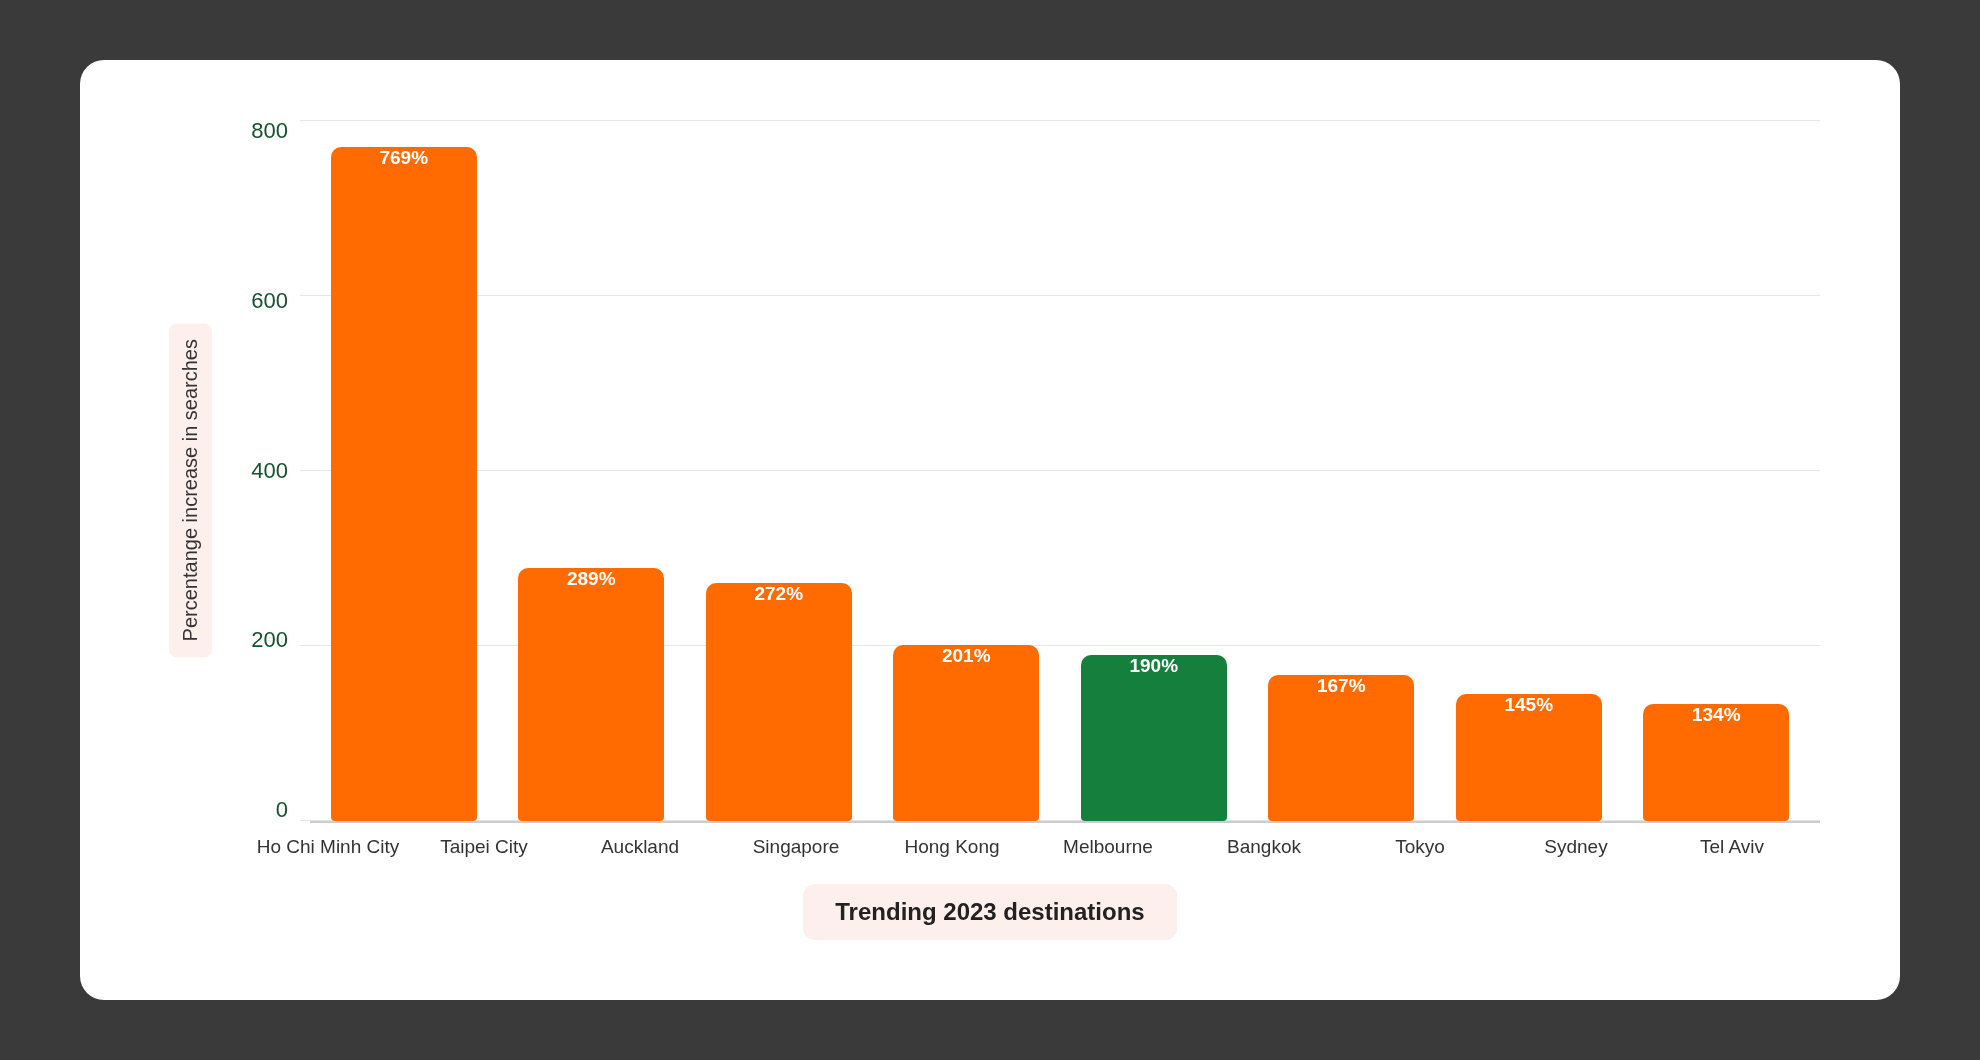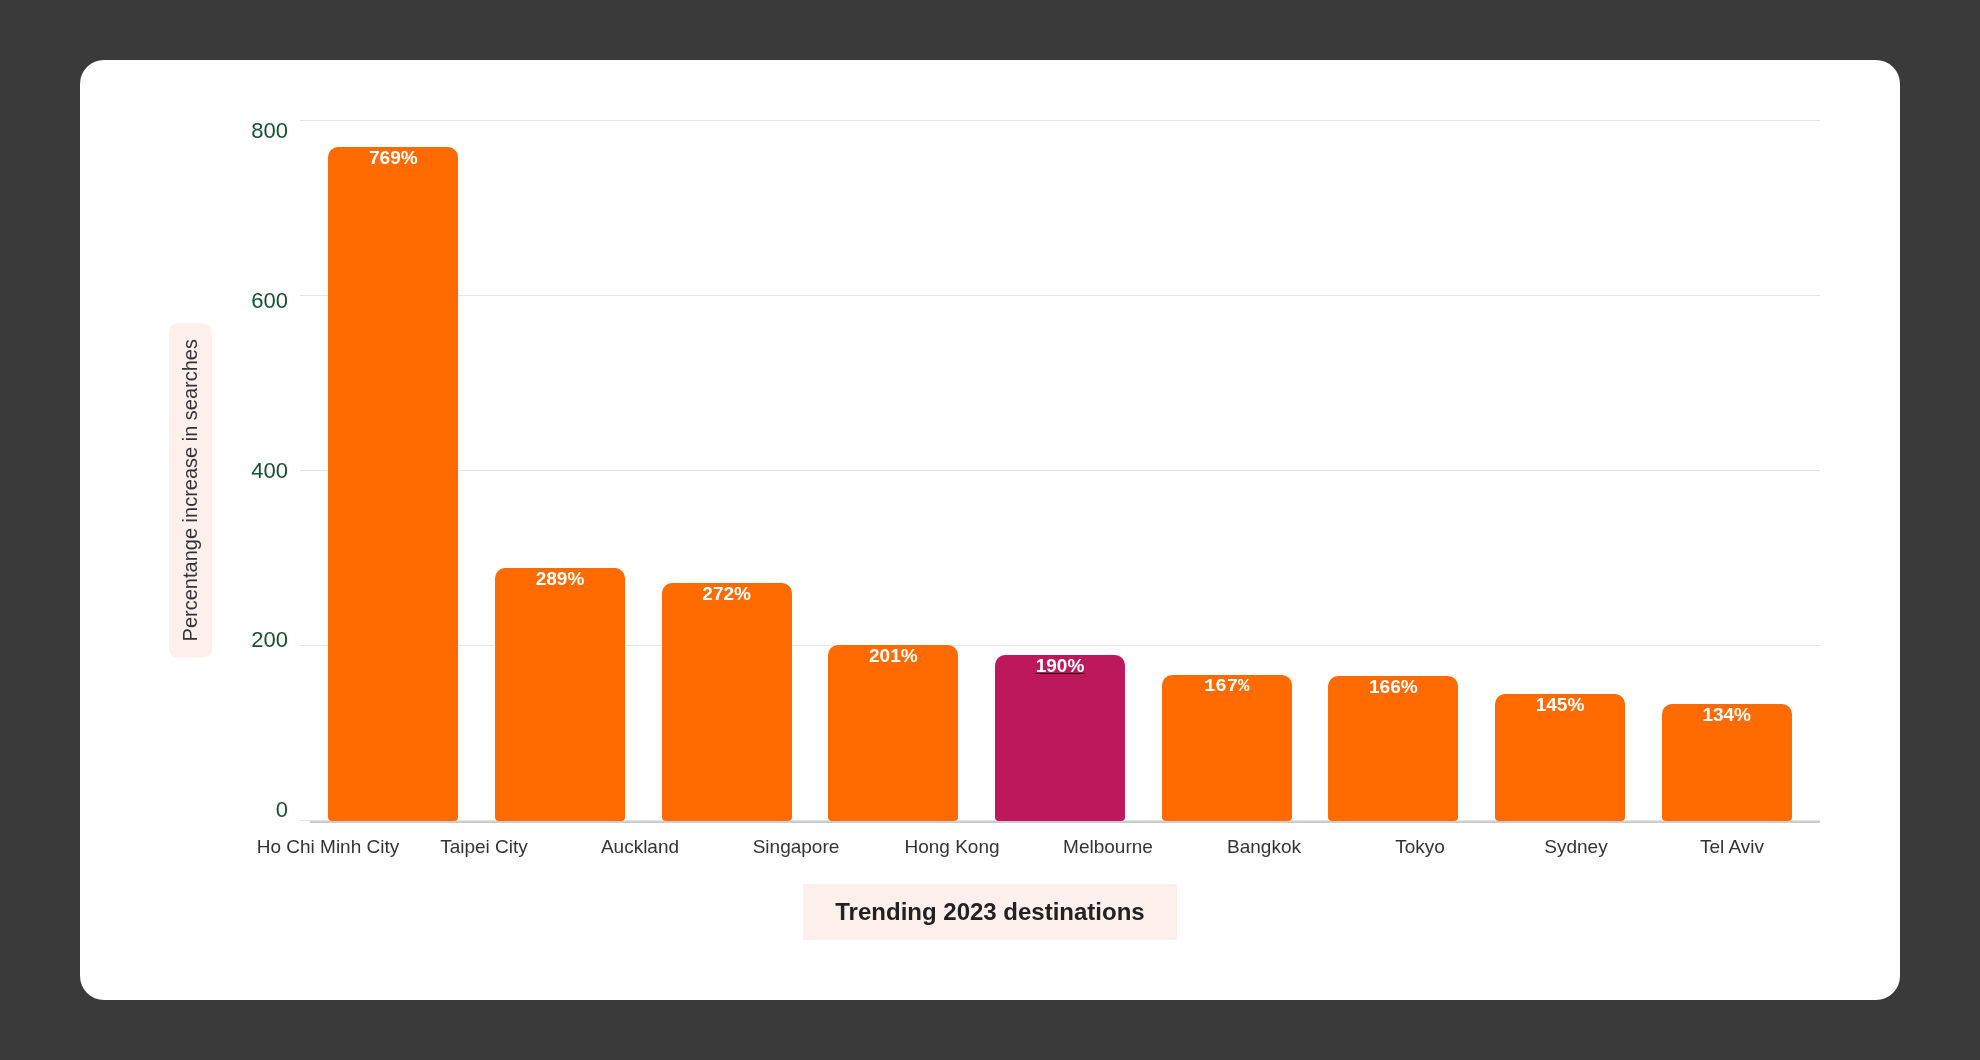--- a/index.html
+++ b/index.html
@@ -149,21 +149,21 @@
       background: #ccc;
       margin-left: 70px;
     }
     .chart-title-container {
       display: flex;
       justify-content: center;
       margin-top: 24px;
     }
     .chart-title {
       background: #fdf0ec;
-      border-radius: 0;
+      border-radius: 12px;
       padding: 14px 32px;
       font-size: 24px;
       font-weight: 700;
       color: #222;
     }
   </style>
 </head>
 <body>
 
 <div class="chart-container">
@@ -203,32 +203,27 @@
                 <div class="bar" style="height: 34%; background: rgb(255, 107, 0);">
                   <span class="bar-label">272%</span>
                 </div>
               </div>
               <div class="bar-group">
                 <div class="bar" style="height: 25.125%; background: rgb(255, 107, 0);">
                   <span class="bar-label">201%</span>
                 </div>
               </div>
               <div class="bar-group">
-                <div class="bar" style="height: 23.75%; background: #be185d; text-decoration: underline;">
+                <div class="bar" style="height: 23.75%; background: #15803d;">
                   <span class="bar-label">190%</span>
                 </div>
               </div>
               <div class="bar-group">
-                <div class="bar" style="height: 20.875%; background: rgb(255, 107, 0); font-family: Liberation Mono, monospace;">
+                <div class="bar" style="height: 20.875%; background: rgb(255, 107, 0);">
                   <span class="bar-label">167%</span>
-                </div>
-              </div>
-              <div class="bar-group">
-                <div class="bar" style="height: 20.75%; background: rgb(255, 107, 0);">
-                  <span class="bar-label">166%</span>
                 </div>
               </div>
               <div class="bar-group">
                 <div class="bar" style="height: 18.125%; background: rgb(255, 107, 0); justify-content: center;">
                   <span class="bar-label">145%</span>
                 </div>
               </div>
               <div class="bar-group">
                 <div class="bar" style="height: 16.75%; background: rgb(255, 107, 0);">
                   <span class="bar-label">134%</span>

